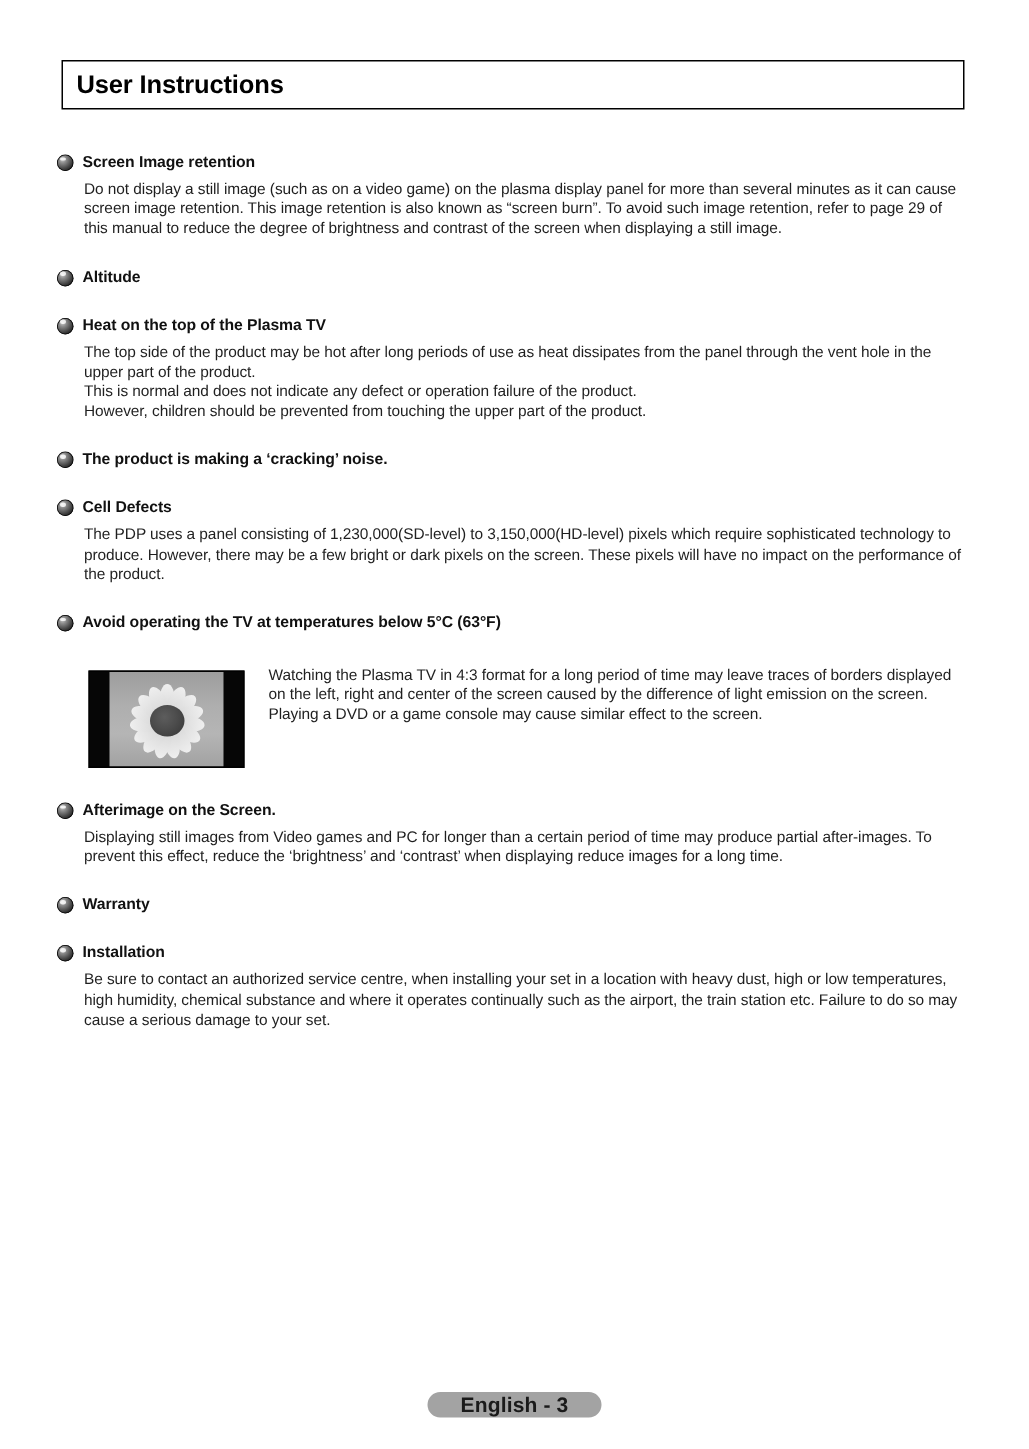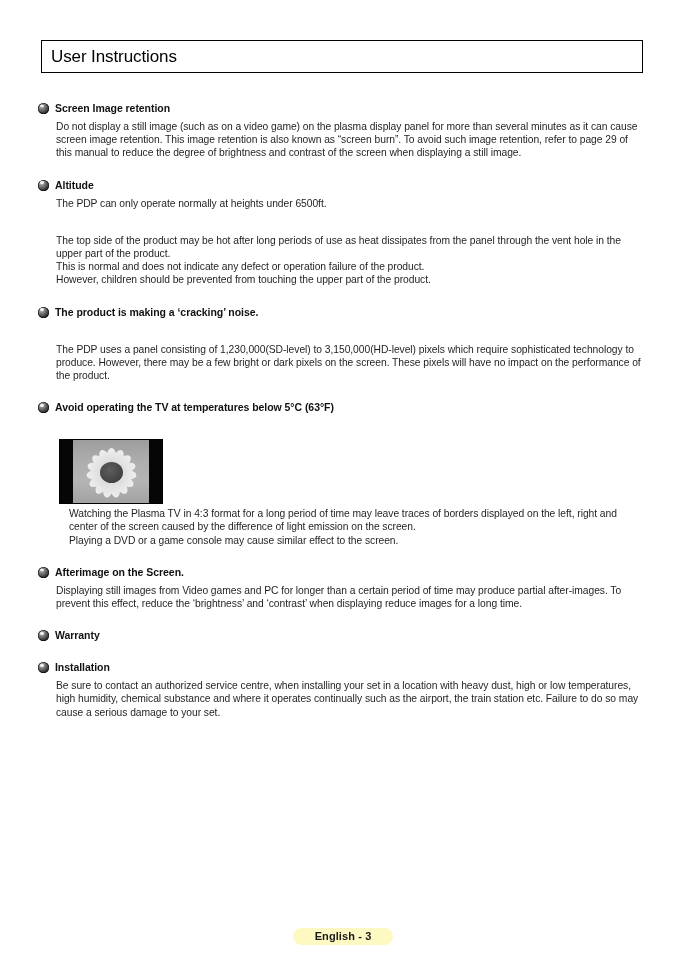--- a/index.html
+++ b/index.html
@@ -31,21 +31,21 @@
     top: 40px;
     width: 602px;
     height: 33px;
     border: 1.5px solid #000000;
     box-sizing: border-box;
     display: flex;
     align-items: center;
   }
   .title-text {
     font-size: 17px;
-    font-weight: normal;
+    font-weight: bold;
     letter-spacing: -0.1px;
     padding-left: 9px;
     color: #000000;
     white-space: nowrap;
   }
 
   
   .content {
     position: absolute;
     left: 38px;
@@ -109,21 +109,20 @@
 
   .gap-lg { height: 19px; }
   .gap-md { height: 16px; }
 
   
   .figure-row {
     margin-left: 18px;
     margin-top: 6px;
     display: flex;
     align-items: flex-start;
-    flex-direction: column;
   }
 
   .tv-figure {
     flex: 0 0 auto;
     width: 110px;
     height: 71px;
     background: #ffffff;
     border: 1px solid #ffffff;
     box-sizing: border-box;
     padding: 2px;
@@ -201,23 +200,23 @@
   
   .footer {
     position: absolute;
     left: 0;
     top: 928px;
     width: 686px;
     display: flex;
     justify-content: center;
   }
   .page-badge {
-    background: #fef9c3;
+    background: #a3a3a3;
     color: #1a1a1a;
-    font-size: 11px;
+    font-size: 14px;
     font-weight: bold;
     letter-spacing: 0.1px;
     padding: 3px 22px 4px 22px;
     border-radius: 9px;
     line-height: 10px;
   }
 </style>
 </head>
 <body>
 
@@ -239,47 +238,52 @@
       </div>
     </div>
 
     <div class="gap-lg"></div>
 
     <div class="section">
       <div class="sec-head">
         <span class="bullet"></span>
         <span class="sec-title">Altitude</span>
       </div>
-      <div class="sec-body">
-        <p>The PDP can only operate normally at heights under 6500ft.</p>
-      </div>
-    </div>
-
-    <div class="gap-lg"></div>
-
-    <div class="section">
+    </div>
+
+    <div class="gap-lg"></div>
+
+    <div class="section">
+      <div class="sec-head">
+        <span class="bullet"></span>
+        <span class="sec-title">Heat on the top of the Plasma TV</span>
+      </div>
       <div class="sec-body">
         <p>The top side of the product may be hot after long periods of use as heat dissipates from the panel through the vent hole in the upper part of the product.</p>
         <p>This is normal and does not indicate any defect or operation failure of the product.</p>
         <p>However, children should be prevented from touching the upper part of the product.</p>
       </div>
     </div>
 
     <div class="gap-lg"></div>
 
     <div class="section">
       <div class="sec-head">
         <span class="bullet"></span>
         <span class="sec-title">The product is making a ‘cracking’ noise.</span>
       </div>
     </div>
 
     <div class="gap-lg"></div>
 
     <div class="section">
+      <div class="sec-head">
+        <span class="bullet"></span>
+        <span class="sec-title">Cell Defects</span>
+      </div>
       <div class="sec-body">
         <p>The PDP uses a panel consisting of 1,230,000(SD-level) to 3,150,000(HD-level) pixels which require sophisticated technology to produce. However, there may be a few bright or dark pixels on the screen. These pixels will have no impact on the performance of the product.</p>
       </div>
     </div>
 
     <div class="gap-lg"></div>
 
     <div class="section">
       <div class="sec-head">
         <span class="bullet"></span>

